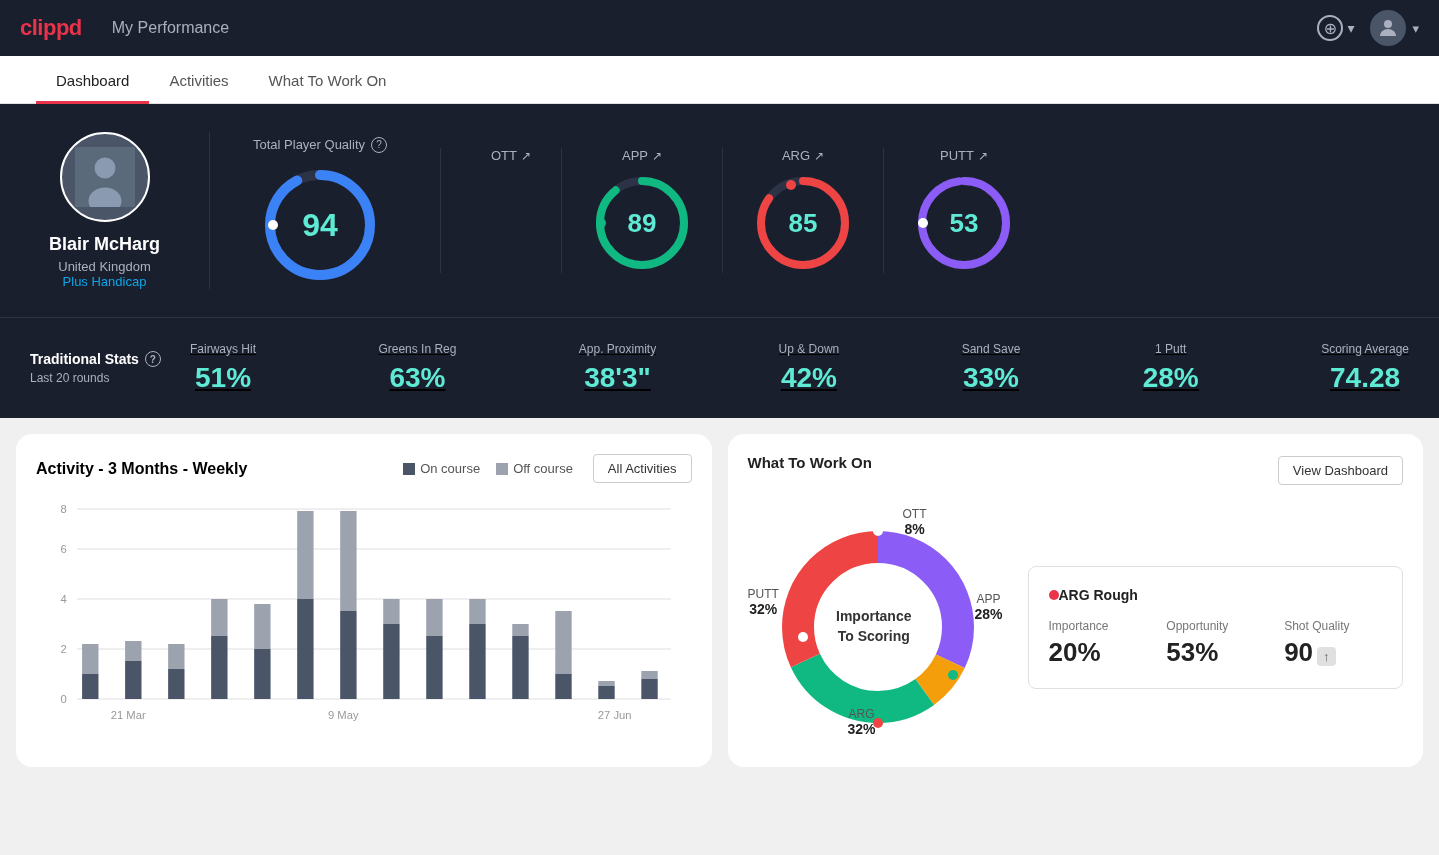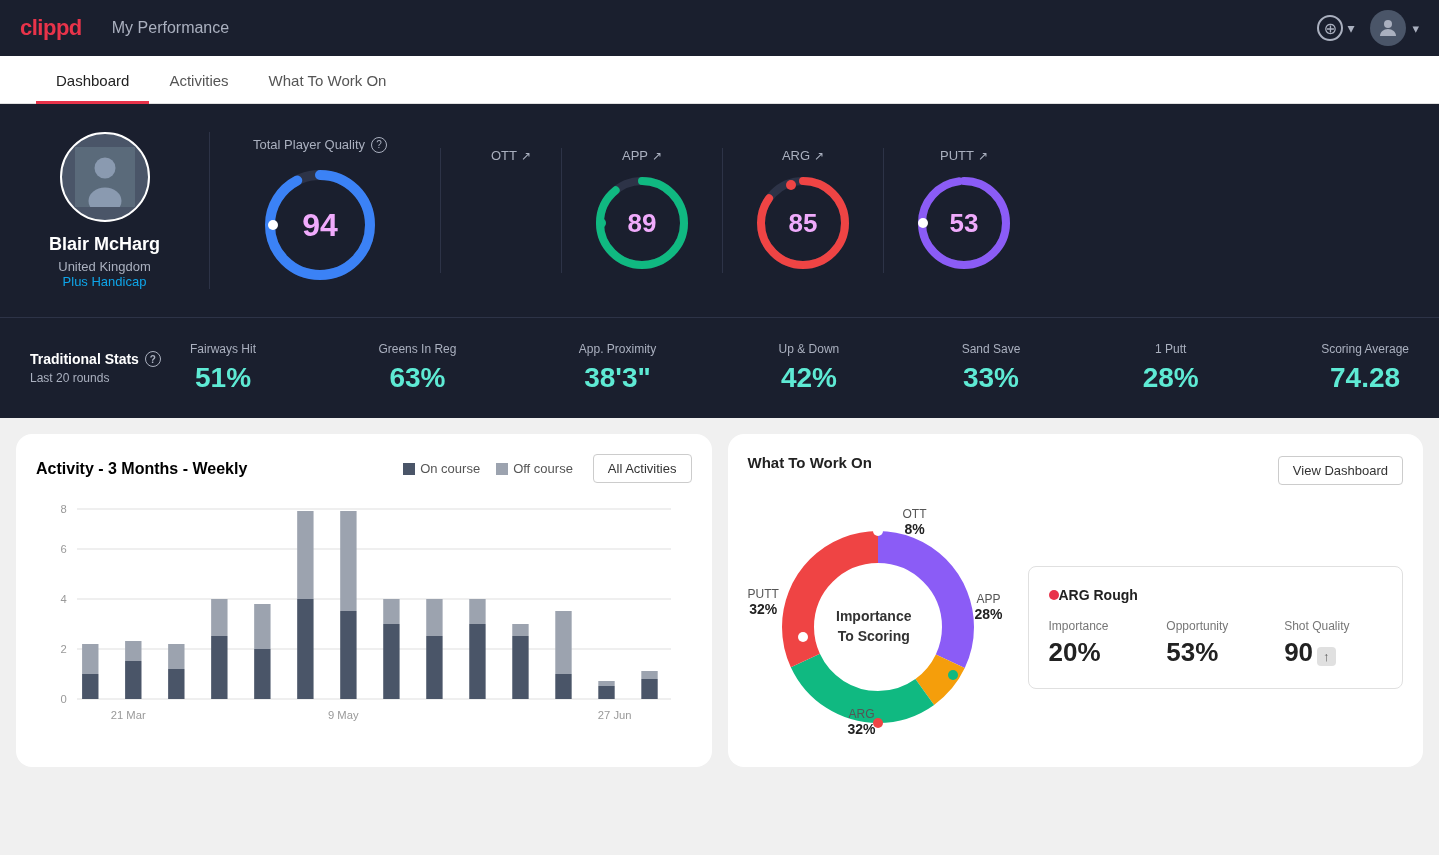--- a/index.html
+++ b/index.html
@@ -208,21 +208,21 @@
     .ring-container svg {
       transform: rotate(-90deg);
       width: 100%;
       height: 100%;
     }
     .ring-value {
       position: absolute;
       top: 50%;
       left: 50%;
       transform: translate(-50%, -50%);
-      color: #f0abfc;
+      color: #5eead4;
       font-size: 26px;
       font-weight: 700;
     }
     .ring-container-large {
       width: 120px;
       height: 120px;
     }
     .ring-container-large .ring-value {
       font-size: 32px;
     }
@@ -248,20 +248,21 @@
     }
     .trad-label p {
       color: #aab0bf;
       font-size: 12px;
       margin-top: 4px;
     }
     .trad-stats {
       flex: 1;
       display: flex;
       justify-content: space-between;
+      text-decoration: underline;
     }
     .trad-stat {
       display: flex;
       flex-direction: column;
       align-items: center;
     }
     .trad-stat-label {
       color: #aab0bf;
       font-size: 12px;
       margin-bottom: 6px;

